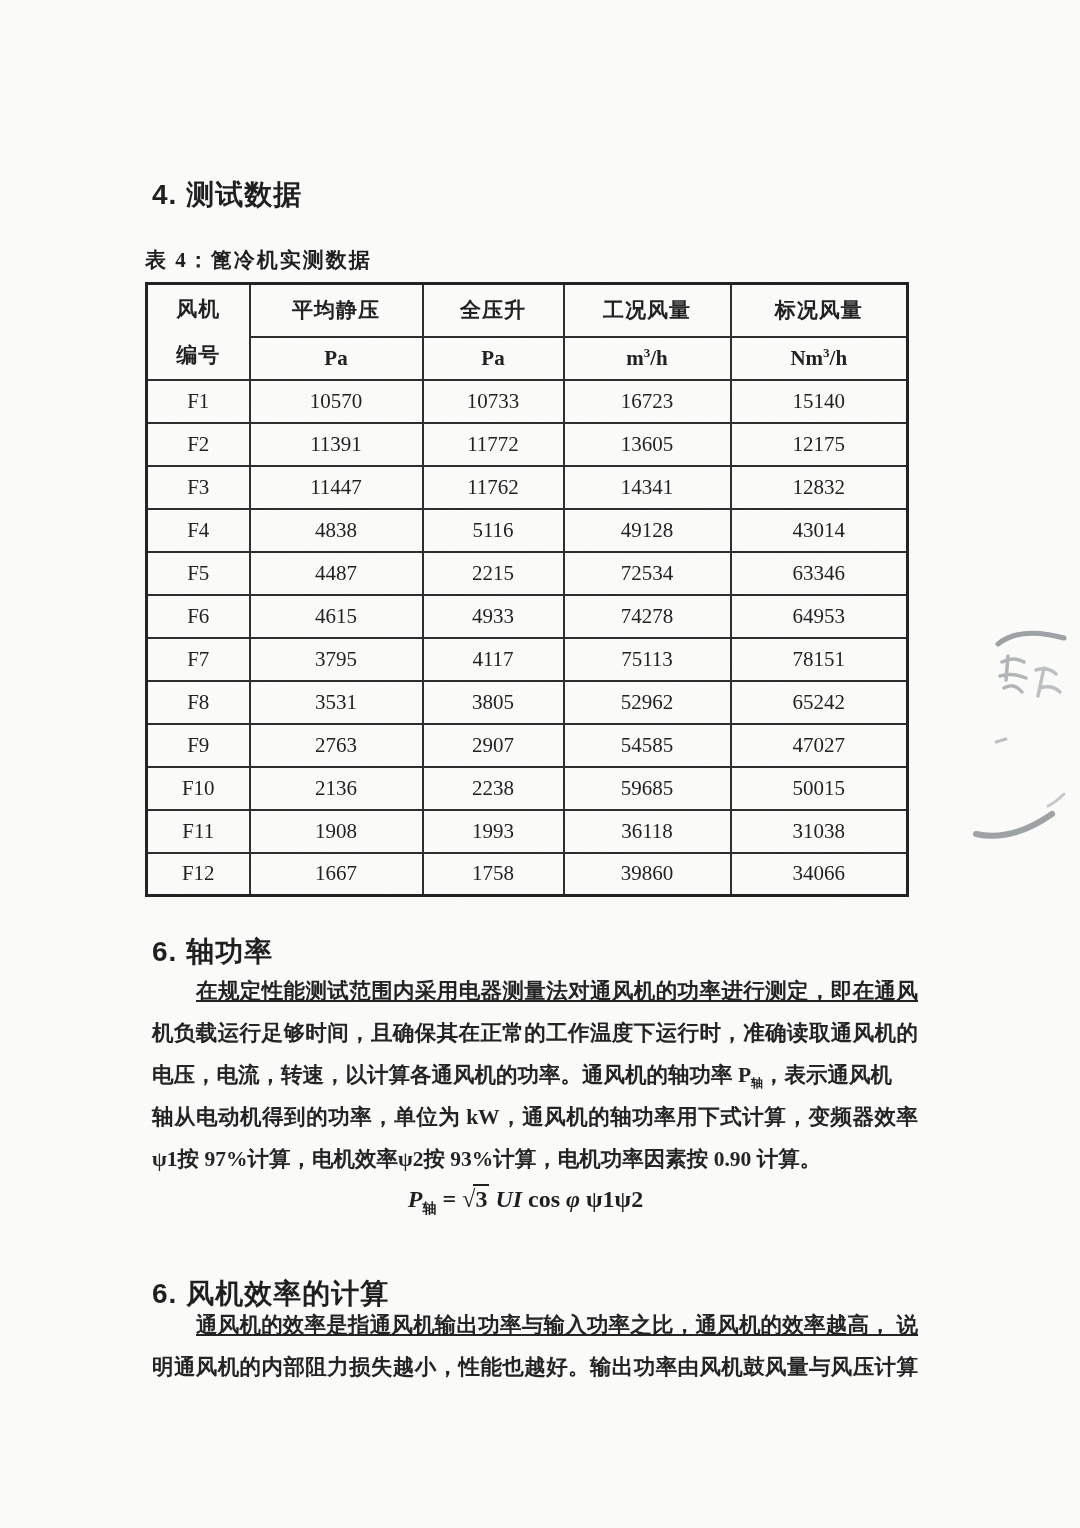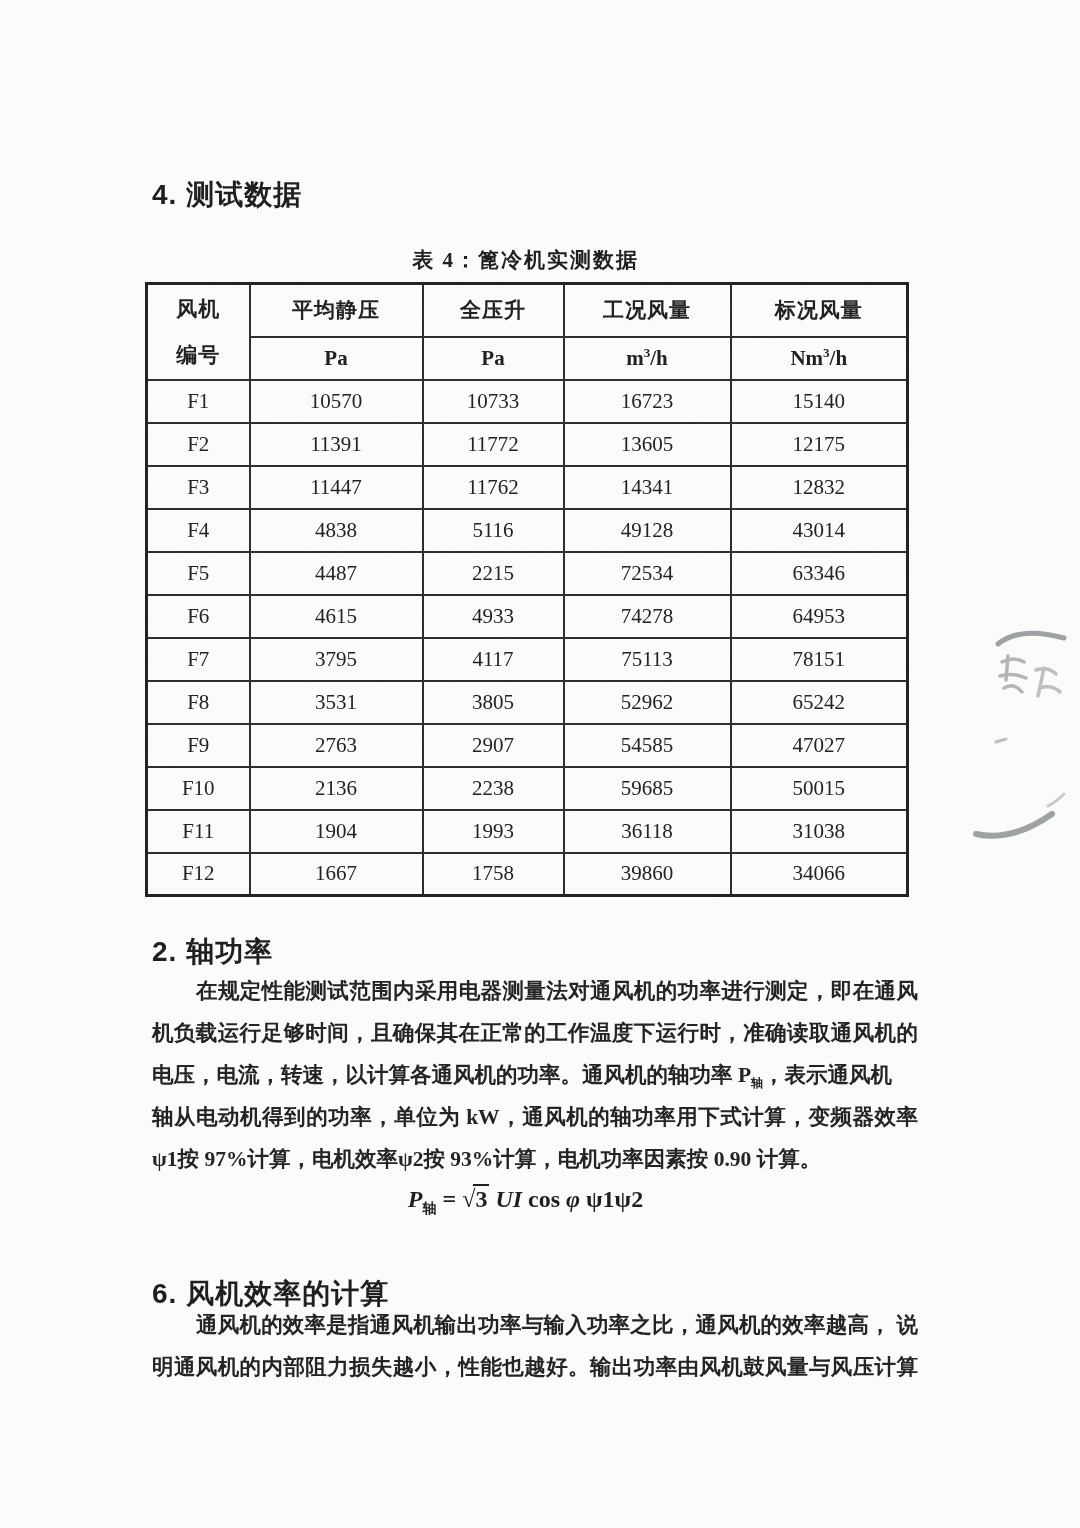--- a/index.html
+++ b/index.html
@@ -24,21 +24,20 @@
     letter-spacing: 1px;
     color: #1f1f1f;
   }
   #heading4 { left: 152px; top: 176px; }
   #heading5 { left: 152px; top: 933px; }
   #heading6 { left: 152px; top: 1268px; margin-top: 7px; }
 
   .table-caption {
     position: absolute;
     left: 145px; top: 246px; width: 761px;
-    text-align: center;
     font-weight: 700;
     font-size: 21px;
     letter-spacing: 2px;
     color: #1f1f1f;
   }
 
   table.data-table {
     position: absolute;
     left: 145px; top: 282px;
     width: 761px;
@@ -80,21 +79,21 @@
     font-size: 21.5px;
     font-weight: 600;
     color: #242424;
     white-space: nowrap;
   }
   .jline {
     white-space: normal;
     text-align: justify;
     text-align-last: justify;
   }
-  .indent { text-indent: 44px; }
+  .indent { text-indent: 44px; text-decoration: underline; }
   .psub {
     font-size: 12px;
     vertical-align: -5px;
     font-weight: 700;
   }
 
   .formula {
     position: absolute;
     left: 145px; top: 1186px; width: 761px;
     text-align: center;
@@ -224,36 +223,36 @@
       </tr>
     <tr class="brow">
         <td class="fan-id">F10</td>
         <td class="val">2136</td>
         <td class="val">2238</td>
         <td class="val">59685</td>
         <td class="val">50015</td>
       </tr>
     <tr class="brow">
         <td class="fan-id">F11</td>
-        <td class="val">1904</td>
+        <td class="val">1908</td>
         <td class="val">1993</td>
         <td class="val">36118</td>
         <td class="val">31038</td>
       </tr>
     <tr class="brow">
         <td class="fan-id">F12</td>
         <td class="val">1667</td>
         <td class="val">1758</td>
         <td class="val">39860</td>
         <td class="val">34066</td>
       </tr>
   </tbody>
 </table>
 
-<div class="heading" id="heading5">2. 轴功率</div>
+<div class="heading" id="heading5">6. 轴功率</div>
 <div class="para-line jline indent" style="top:976px">在规定性能测试范围内采用电器测量法对通风机的功率进行测定，即在通风</div>
 <div class="para-line jline" style="top:1018px">机负载运行足够时间，且确保其在正常的工作温度下运行时，准确读取通风机的</div>
 <div class="para-line" style="top:1060px"><span>电压，电流，转速，以计算各通风机的功率。通风机的轴功率 P</span><span class="psub">轴</span><span>，表示通风机</span></div>
 <div class="para-line jline" style="top:1102px">轴从电动机得到的功率，单位为 kW，通风机的轴功率用下式计算，变频器效率</div>
 <div class="para-line" style="top:1144px">ψ1按 97%计算，电机效率ψ2按 93%计算，电机功率因素按 0.90 计算。</div>
 
 <div class="formula">
   <span class="it">P</span><span class="f-sub">轴</span>
   <span>=</span>
   <span class="sqrt">√</span><span class="radicand">3</span>

